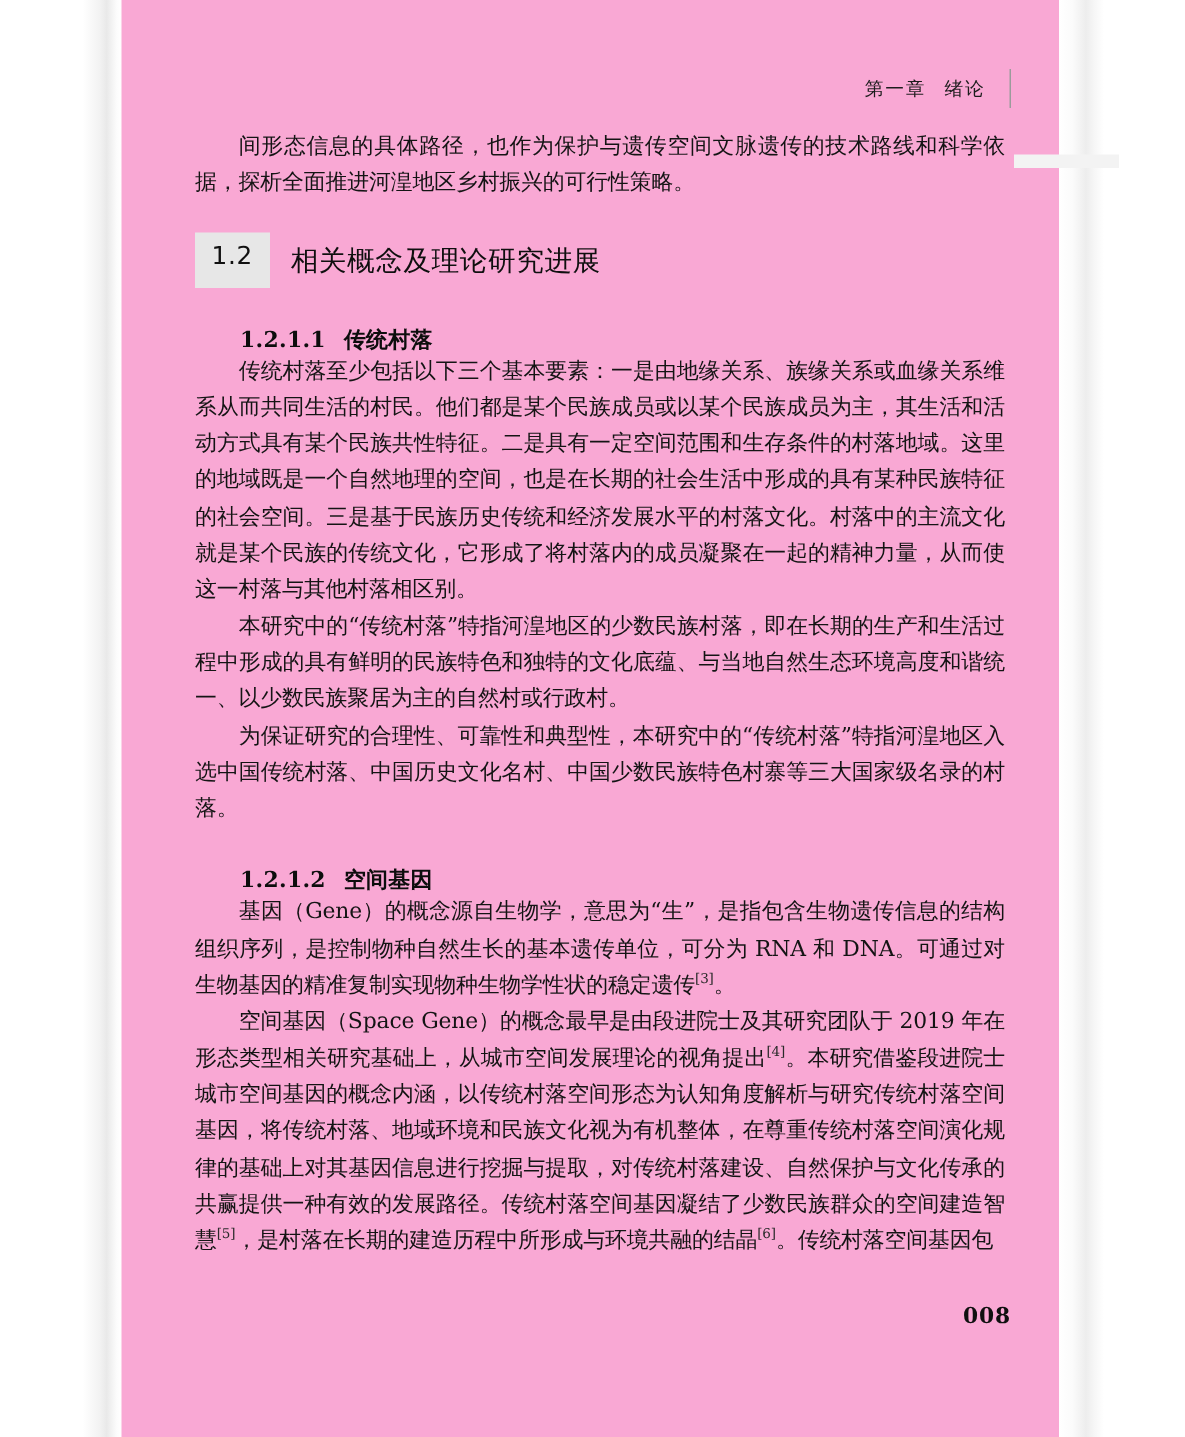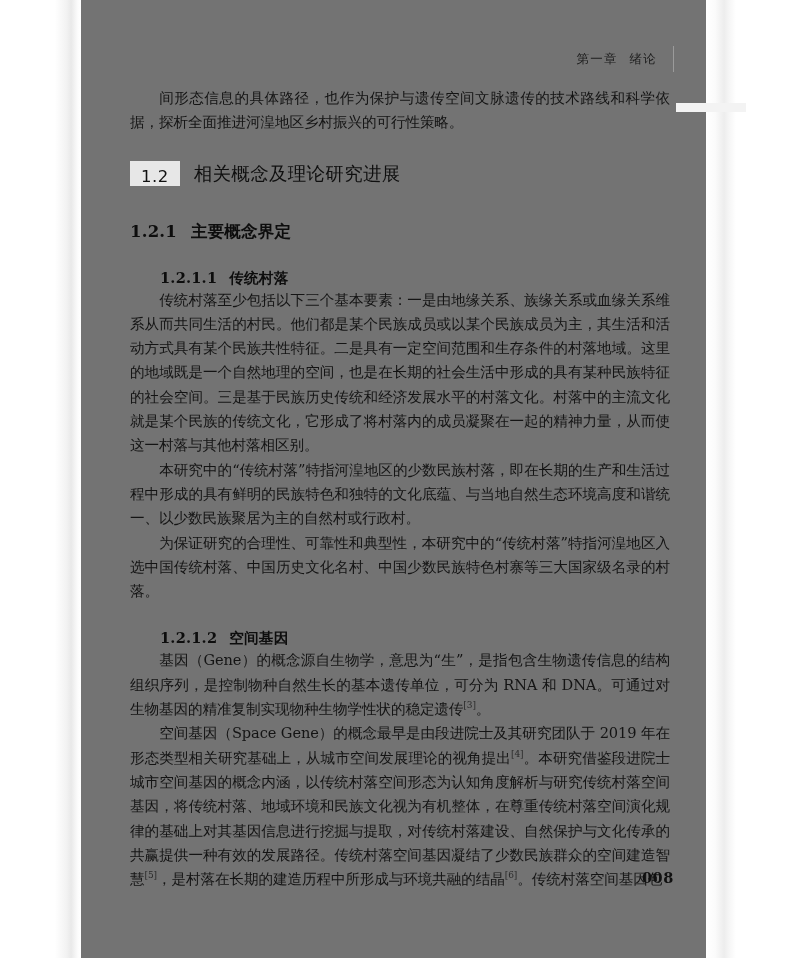--- a/index.html
+++ b/index.html
@@ -43,21 +43,21 @@
     background: linear-gradient(to right, #ffffff 0%, #fbfbfb 30%, #ededed 60%, #f7f7f7 80%, #ffffff 100%);
     pointer-events: none;
   }
 
   .page-body {
     position: absolute;
     top: 0;
     left: 81px;
     width: 625px;
     height: 958px;
-    background: #737373;
+    background: #f9a8d4;
   }
 
   
   .running-head {
     position: absolute;
     top: 46px;
     left: 0;
     width: 625px;
     height: 30px;
   }
@@ -135,21 +135,21 @@
     align-items: center;
     margin: 22px 0 0 0;
     height: 34px;
   }
   .h-section-num {
     background: #e7e7e7;
     color: #111111;
     font-family: "DejaVu Sans", "Liberation Sans", sans-serif;
     font-size: 16.5px;
     line-height: 1;
-    padding: 8px 11px 0 11px;
+    padding: 8px 11px 12px 11px;
     letter-spacing: 0.5px;
     text-align: right;
   }
   .h-section-text {
     font-family: "DejaVu Sans", "Liberation Sans", sans-serif;
     font-size: 18.5px;
     color: #0f0f0f;
     margin-left: 14px;
     letter-spacing: 0.3px;
   }
@@ -215,23 +215,20 @@
 
     <div class="text-column">
 
       <p class="para tight">间形态信息的具体路径，也作为保护与遗传空间文脉遗传的技术路线和科学依据，探析全面推进河湟地区乡村振兴的可行性策略。</p>
 
       <div class="h-section">
         <span class="h-section-num">1.2</span>
         <span class="h-section-text">相关概念及理论研究进展</span>
       </div>
 
-      <div class="h-sub">
-        <span class="h-sub-num">1.2.1</span><span>主要概念界定</span>
-      </div>
 
       <div class="h-subsub">
         <span class="h-subsub-num">1.2.1.1</span><span>传统村落</span>
       </div>
 
       <p class="para">传统村落至少包括以下三个基本要素：一是由地缘关系、族缘关系或血缘关系维系从而共同生活的村民。他们都是某个民族成员或以某个民族成员为主，其生活和活动方式具有某个民族共性特征。二是具有一定空间范围和生存条件的村落地域。这里的地域既是一个自然地理的空间，也是在长期的社会生活中形成的具有某种民族特征的社会空间。三是基于民族历史传统和经济发展水平的村落文化。村落中的主流文化就是某个民族的传统文化，它形成了将村落内的成员凝聚在一起的精神力量，从而使这一村落与其他村落相区别。</p>
 
       <p class="para gap-after-head">本研究中的“传统村落”特指河湟地区的少数民族村落，即在长期的生产和生活过程中形成的具有鲜明的民族特色和独特的文化底蕴、与当地自然生态环境高度和谐统一、以少数民族聚居为主的自然村或行政村。</p>
 
       <p class="para">为保证研究的合理性、可靠性和典型性，本研究中的“传统村落”特指河湟地区入选中国传统村落、中国历史文化名村、中国少数民族特色村寨等三大国家级名录的村落。</p>

